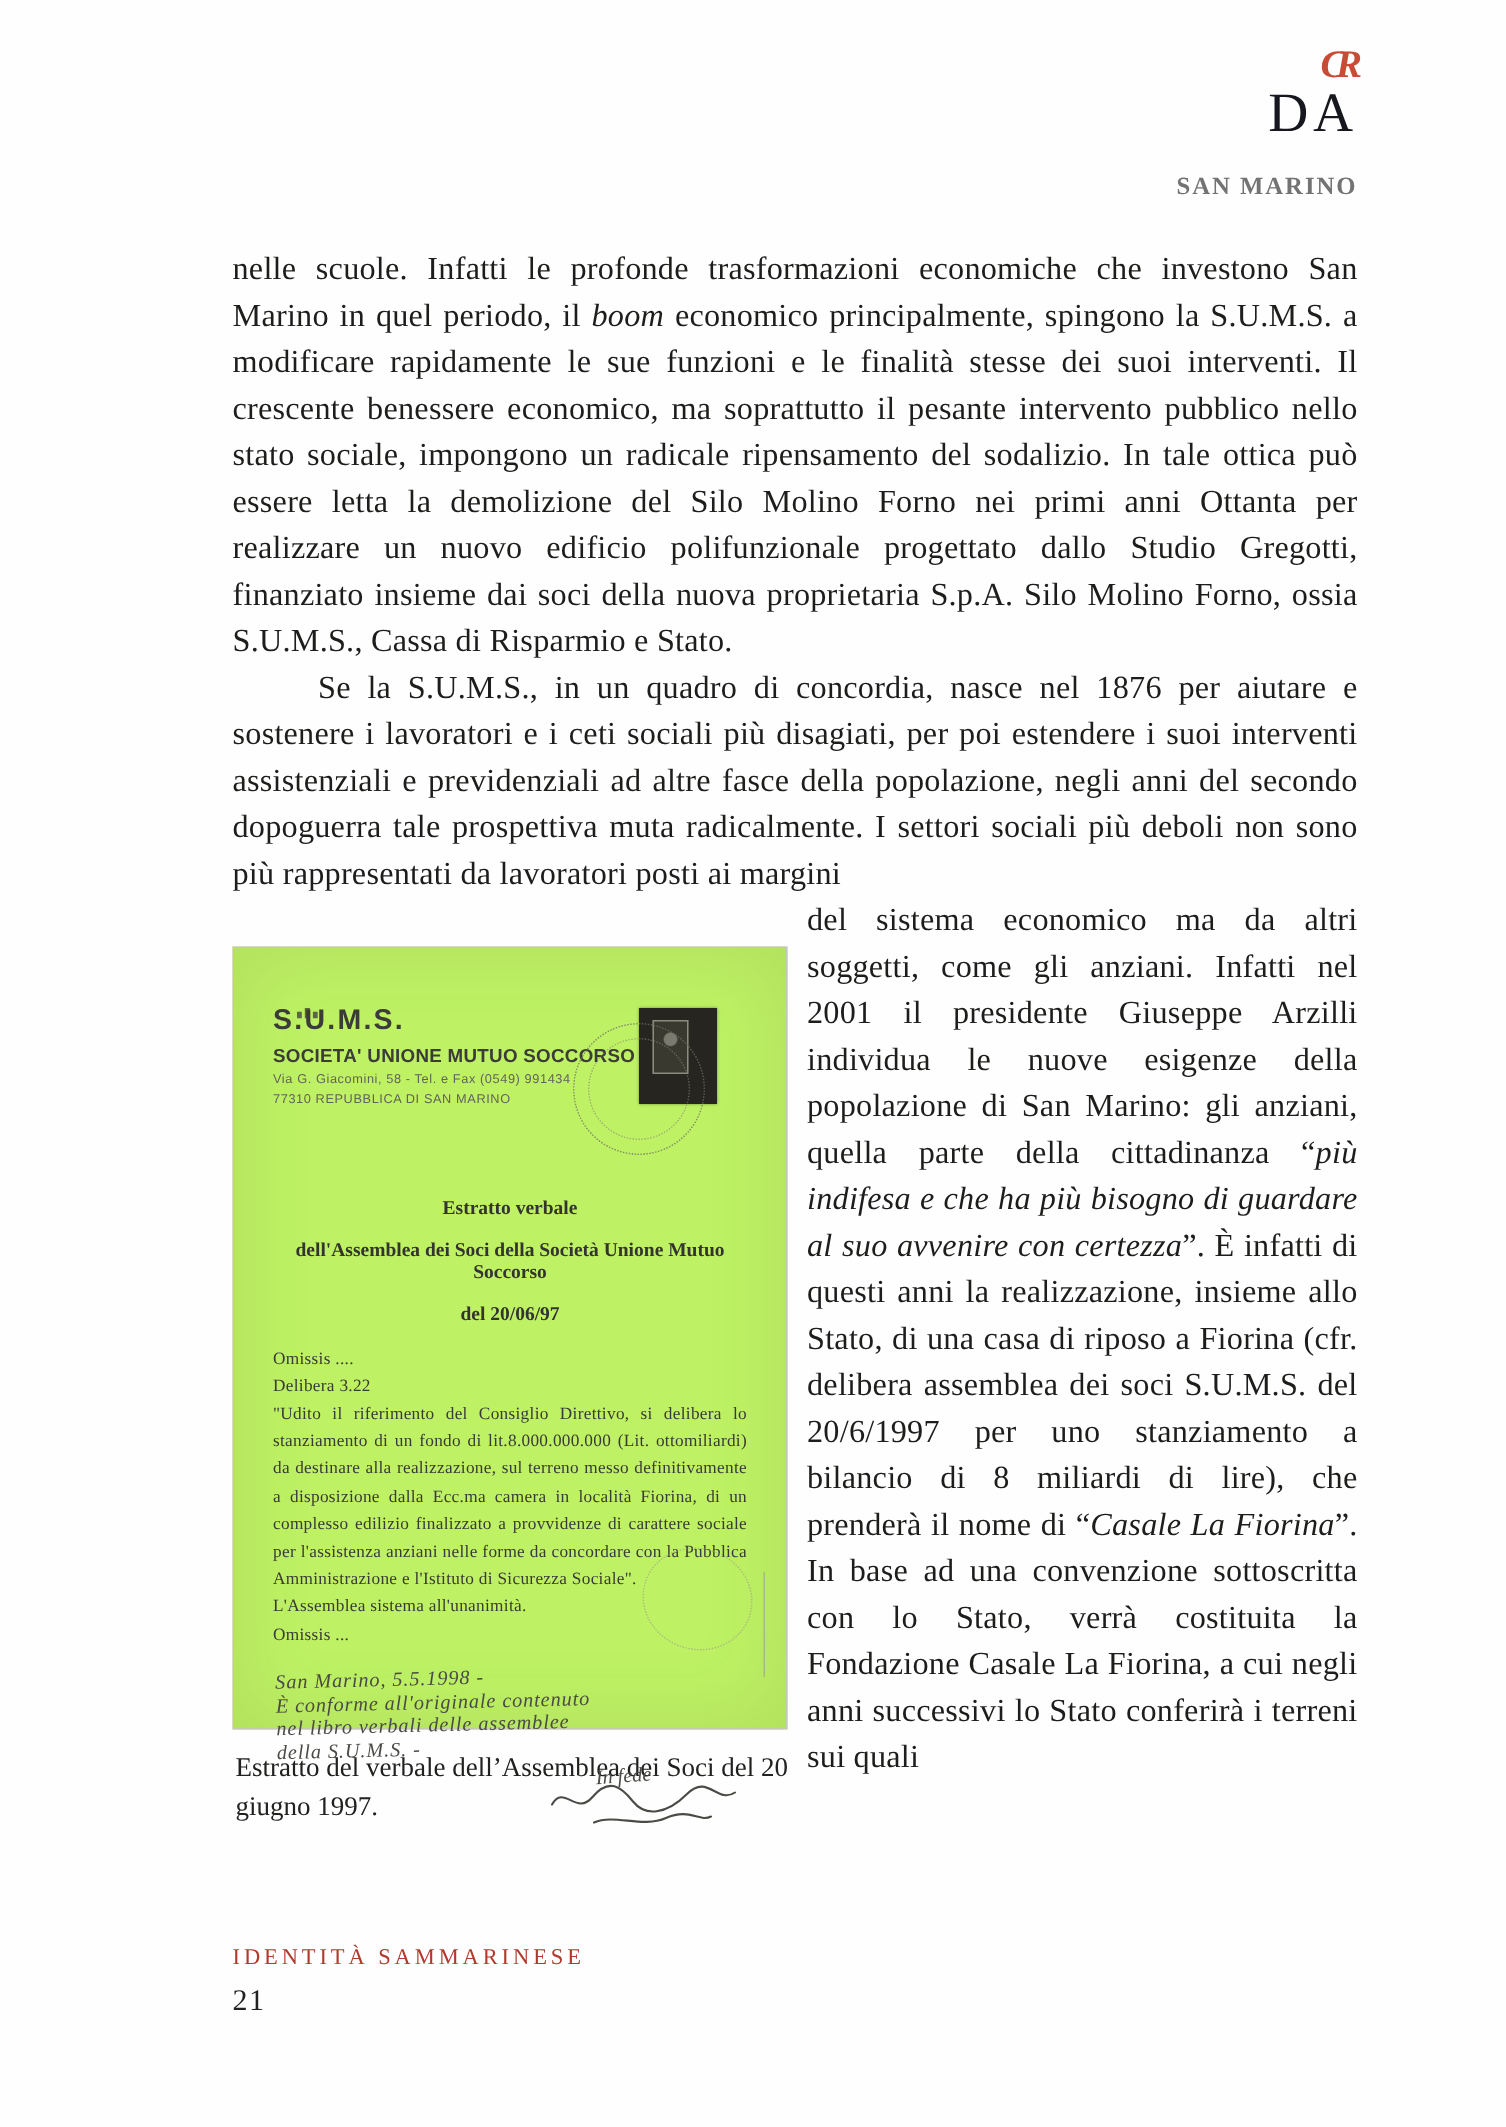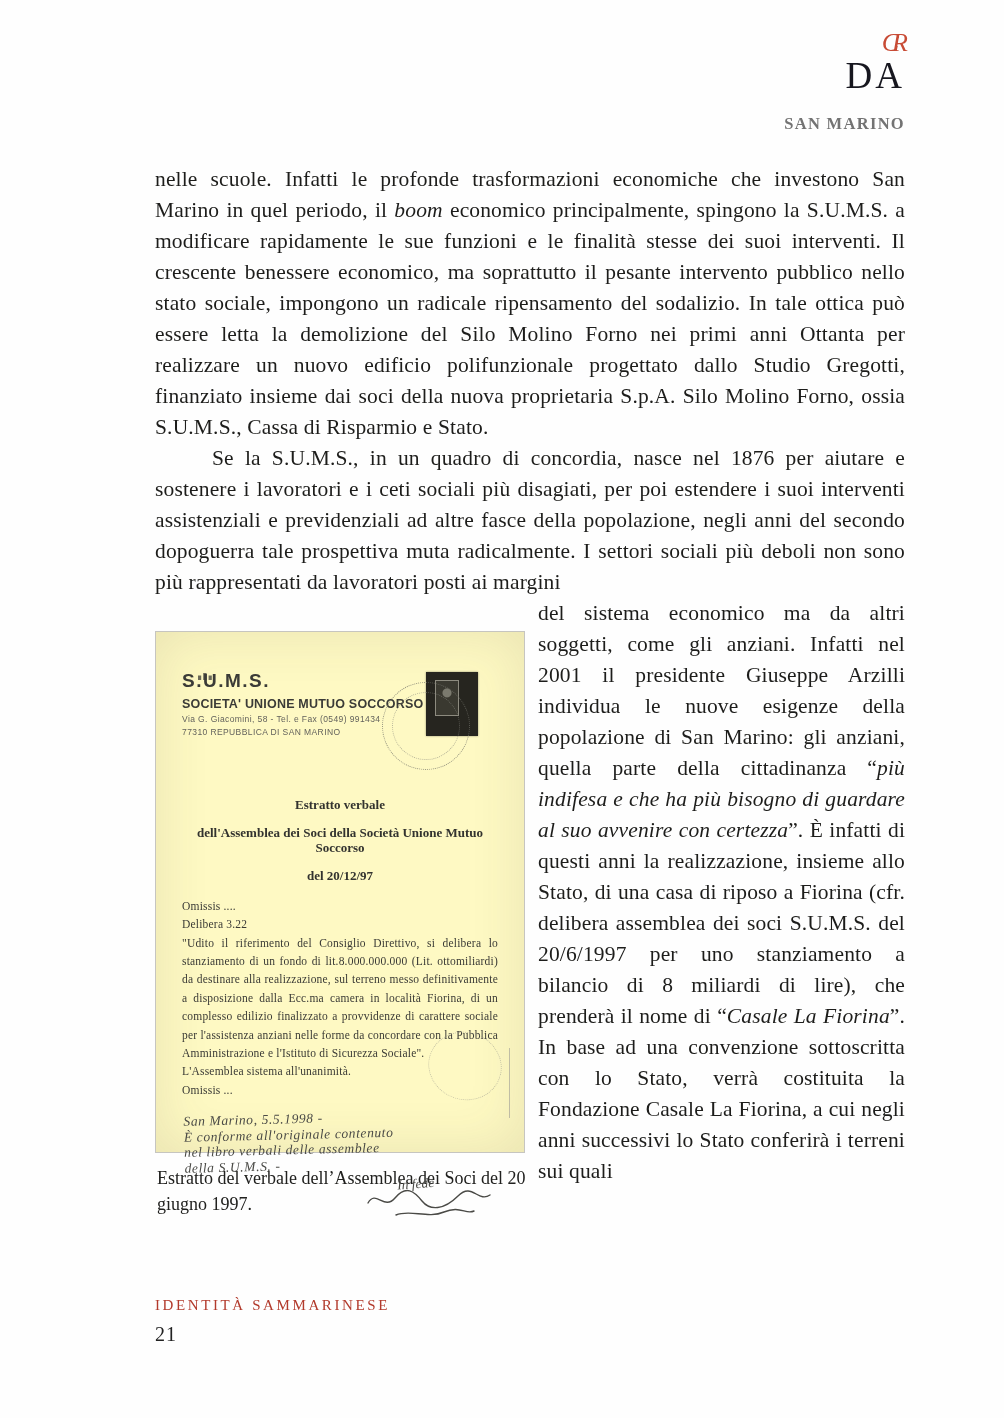--- a/index.html
+++ b/index.html
@@ -1,35 +1,35 @@
 <!DOCTYPE html>
 <html lang="it" style="--accent-red: #b23a2c; --logo-red: #c84b35;"><head>
 <meta charset="utf-8">
 <style>
   html,body{margin:0;padding:0;background:#9a9a9a;}
   .page{position:relative;width:1004px;height:1418px;background:#fefefe;margin:0 auto;
         font-family:"Liberation Serif",serif;color:#1d1d1b;overflow:hidden;
         box-shadow:0 0 6px rgba(0,0,0,.35);}
   
   .brand{position:absolute;top:30px;right:99px;text-align:right;line-height:1;}
-  .brand-mono{display:block;font-style:italic;font-weight:normal;font-size:26px;
+  .brand-mono{display:block;font-style:italic;font-weight:bold;font-size:26px;
               letter-spacing:-7px;color:var(--logo-red,#c84b35);padding-right:4px;}
   .brand-da{display:block;font-size:37px;letter-spacing:3px;color:#17171f;margin-top:1px;}
   .brand-sub{display:block;font-size:16.5px;font-weight:bold;letter-spacing:1.3px;
              color:#737373;margin-top:22px;}
   
   .content{position:absolute;left:155px;top:164px;width:750px;}
   .para{font-size:21.5px;line-height:31px;text-align:justify;margin:0;letter-spacing:.15px;}
   .para .it{font-style:italic;}
   .indent{text-indent:57px;}
   .wrap-row{display:flex;gap:13px;align-items:flex-start;}
   .col-text{flex:1;min-width:0;}
   
   .doc-figure{flex:0 0 370px;width:370px;margin:33px 0 0 0;}
-  .scan{position:relative;height:522px;background:#fef9c3;border:1px solid #c6c5c0;
+  .scan{position:relative;height:522px;background:#bef264;border:1px solid #c6c5c0;
         box-shadow:inset 0 0 55px rgba(70,65,50,.12);box-sizing:border-box;
         padding:38px 26px 0 26px;color:#3a3a35;}
   .doc-head{position:relative;height:108px;}
   .sums-line{font-family:"Liberation Sans",sans-serif;font-weight:bold;font-size:19px;
              letter-spacing:1.5px;color:#3b3b37;position:relative;}
   .crest{position:absolute;left:16px;top:-7px;opacity:.75;}
   .org{font-family:"Liberation Sans",sans-serif;font-weight:bold;font-size:12.5px;
        letter-spacing:.2px;color:#3b3b37;margin-top:5px;white-space:nowrap;}
   .addr{font-family:"Liberation Sans",sans-serif;font-size:8.5px;color:#63625c;
         margin-top:3px;letter-spacing:.4px;white-space:nowrap;}
@@ -104,21 +104,21 @@
               <div class="stamp-square">
                   <span class="emblem"></span>
                 </div>
               <div class="stamp-ring"></div>
             </div>
           </div>
 
           <div class="doc-title">
             <p>Estratto verbale</p>
             <p>dell'Assemblea dei Soci della Società Unione Mutuo Soccorso</p>
-            <p>del 20/12/97</p>
+            <p>del 20/06/97</p>
           </div>
 
           <div class="doc-body">
               <p>Omissis ....</p>
               <p>Delibera 3.22</p>
               <p>"Udito il riferimento del Consiglio Direttivo, si delibera lo stanziamento di un fondo di lit.8.000.000.000 (Lit. ottomiliardi) da destinare alla realizzazione, sul terreno messo definitivamente a disposizione dalla Ecc.ma camera in località Fiorina, di un complesso edilizio finalizzato a provvidenze di carattere sociale per l'assistenza anziani nelle forme da concordare con la Pubblica Amministrazione e l'Istituto di Sicurezza Sociale".</p>
               <p>L'Assemblea sistema all'unanimità.</p>
               <p>Omissis ...</p>
             </div>
 

